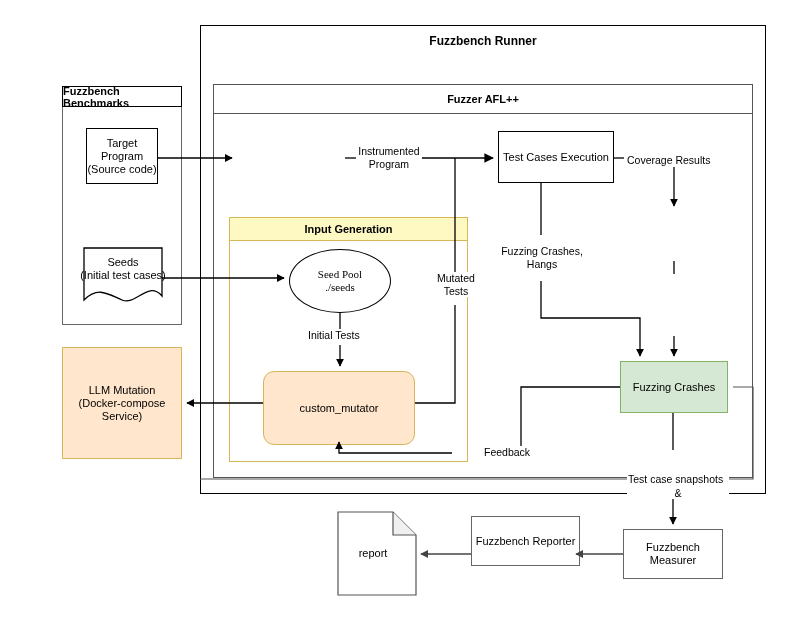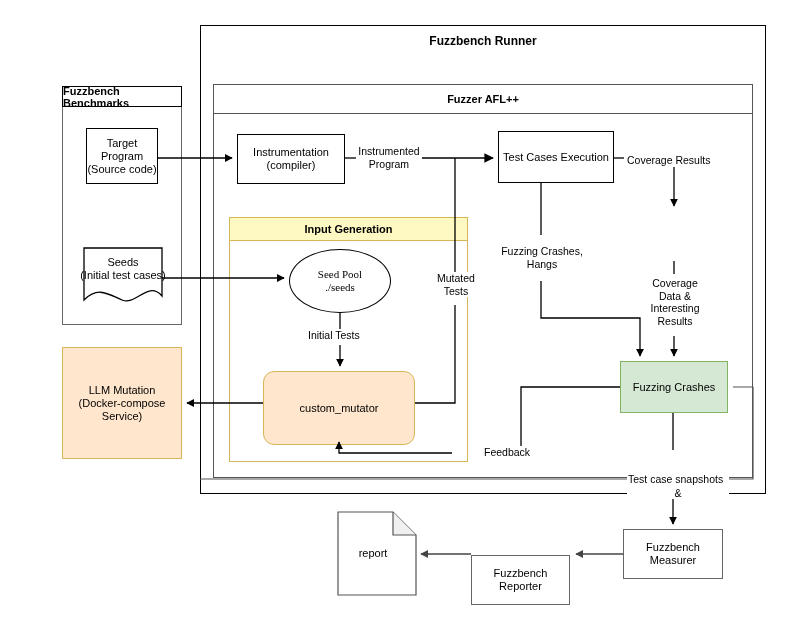--- a/index.html
+++ b/index.html
@@ -135,24 +135,20 @@
     <span>Seeds</span>
     <span>(Initial test cases)</span>
   </div>
 
   <div class="node orange-fill" style="left:62px; top:347px; width:120px; height:112px; flex-direction:column;">
     <span>LLM Mutation</span>
     <span>(Docker-compose</span>
     <span>Service)</span>
   </div>
 
-  <div class="node plain-box" style="left:237px; top:134px; width:108px; height:50px; flex-direction:column;">
-    <span>Instrumentation</span>
-    <span>(compiler)</span>
-  </div>
 
   <div class="node" style="left:229px; top:217px; width:239px; height:245px; border:1.2px solid #d6b656; background:#ffffff;">
   </div>
   <div class="hdr-strip orange-strip" style="left:229px; top:217px; width:239px; height:24px;">
     <span>Input Generation</span>
   </div>
 
   <div class="node ellipse" style="left:289px; top:249px; width:102px; height:64px; flex-direction:column;font-family:Liberation Serif, serif;">
     <span>Seed Pool</span>
     <span>./seeds</span>
@@ -168,21 +164,21 @@
 
 
   <div class="node green-fill" style="left:620px; top:361px; width:108px; height:52px;">
     <span>Fuzzing Crashes</span>
   </div>
 
   <div class="node thin-box" style="left:623px; top:529px; width:100px; height:50px;">
     <span>Fuzzbench Measurer</span>
   </div>
 
-  <div class="node thin-box" style="left:471px; top:555px; width:99px; height:50px;">
+  <div class="node thin-box" style="left:471px; top:516px; width:109px; height:50px;">
     <span>Fuzzbench Reporter</span>
   </div>
 
   <svg class="links">
     <path d="M 338 512 L 393 512 L 416 535 L 416 595 L 338 595 Z" fill="#ffffff" stroke="#555555" stroke-width="1.2"></path>
     <path d="M 393 512 L 393 535 L 416 535" fill="#f0f0f0" stroke="#555555" stroke-width="1.2"></path>
   </svg>
   <div class="node" style="left:338px; top:544px; width:70px; height:18px;">
     <span>report</span>
   </div>
@@ -242,26 +238,20 @@
 
   <div class="edge-label" style="left:626px; top:154px;">
     <span>Coverage Results</span>
   </div>
 
   <div class="edge-label multi" style="left:496px; top:245px; width:90px;">
     <span class="lbl-stack">Fuzzing Crashes,</span>
     <span class="lbl-stack">Hangs</span>
   </div>
 
-  <div class="edge-label multi" style="left:641px; top:277px; width:66px;">
-    <span class="lbl-stack">Coverage</span>
-    <span class="lbl-stack">Data &amp;</span>
-    <span class="lbl-stack">Interesting</span>
-    <span class="lbl-stack">Results</span>
-  </div>
 
   <div class="edge-label multi" style="left:429px; top:272px; width:52px;">
     <span class="lbl-stack">Mutated</span>
     <span class="lbl-stack">Tests</span>
   </div>
 
   <div class="edge-label" style="left:307px; top:329px;">
     <span>Initial Tests</span>
   </div>
 

